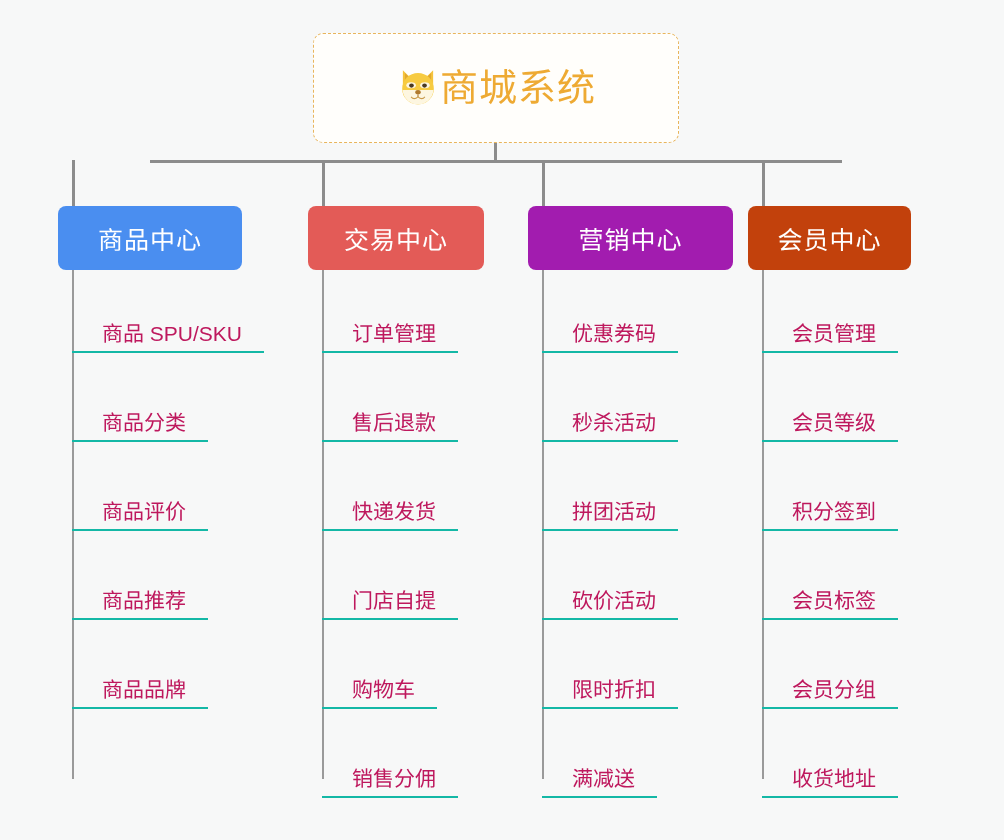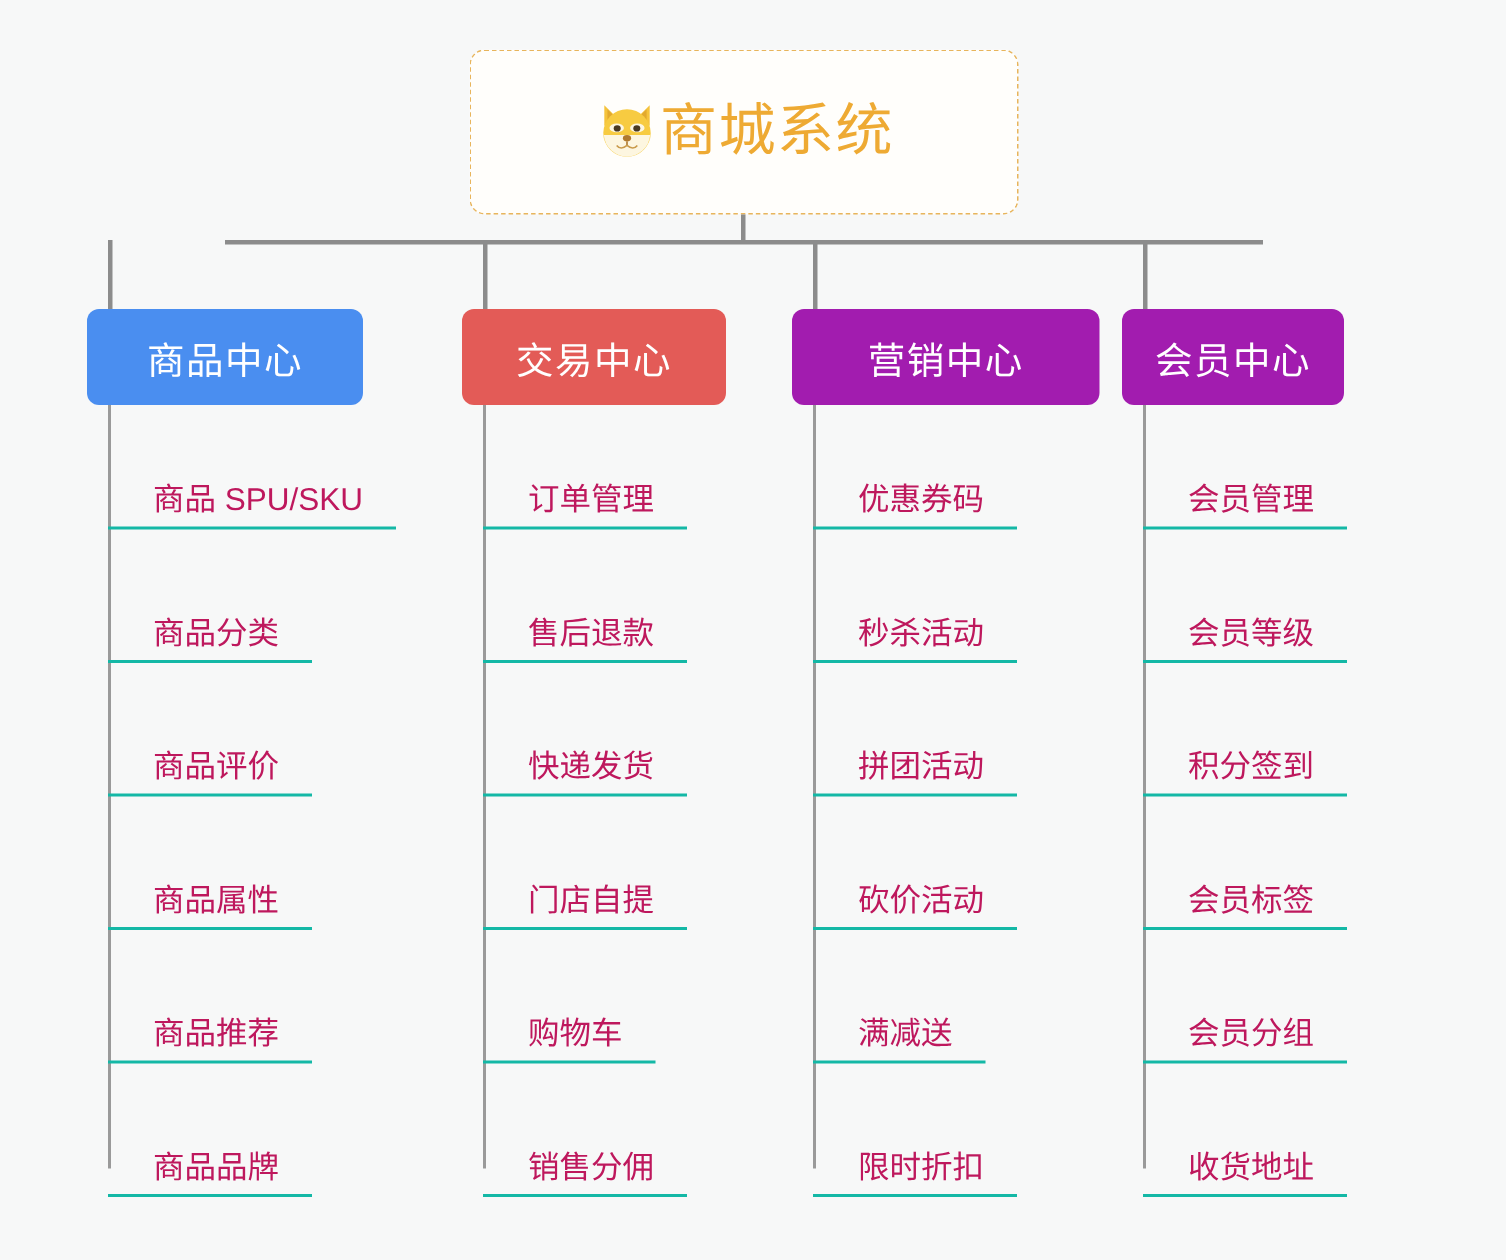--- a/index.html
+++ b/index.html
@@ -173,23 +173,20 @@
         <div class="leaf">
           <span class="leaf-inner">商品 SPU/SKU</span>
         </div>
         <div class="leaf">
           <span class="leaf-inner">商品分类</span>
         </div>
         <div class="leaf">
           <span class="leaf-inner">商品评价</span>
         </div>
         <div class="leaf">
-          <span class="leaf-inner">商品属性</span>
-        </div>
-        <div class="leaf">
           <span class="leaf-inner">商品推荐</span>
         </div>
         <div class="leaf">
           <span class="leaf-inner">商品品牌</span>
         </div>
       </div>
       <div class="drop" style="left: 322px;"></div>
       <div class="column" style="left: 308px; width: 184px;">
         <div class="cat-box" style="background: rgb(227, 91, 87); width: 176px;">
           <span>交易中心</span>
@@ -230,29 +227,29 @@
         <div class="leaf">
           <span class="leaf-inner">秒杀活动</span>
         </div>
         <div class="leaf">
           <span class="leaf-inner">拼团活动</span>
         </div>
         <div class="leaf">
           <span class="leaf-inner">砍价活动</span>
         </div>
         <div class="leaf">
+          <span class="leaf-inner">限时折扣</span>
+        </div>
+        <div class="leaf">
           <span class="leaf-inner">满减送</span>
-        </div>
-        <div class="leaf">
-          <span class="leaf-inner">限时折扣</span>
         </div>
       </div>
       <div class="drop" style="left: 762px;"></div>
       <div class="column" style="left: 748px; width: 184px;">
-        <div class="cat-box" style="background: #a21caf; width: 148px;">
+        <div class="cat-box" style="background: #c2410c; width: 163px;">
           <span>会员中心</span>
         </div>
       </div>
       <div class="trunk" style="left: 762px; height: 509px;"></div>
       <div class="leaf-list" style="left: 762px; position: absolute; top: 270px;">
         <div class="leaf">
           <span class="leaf-inner">会员管理</span>
         </div>
         <div class="leaf">
           <span class="leaf-inner">会员等级</span>

